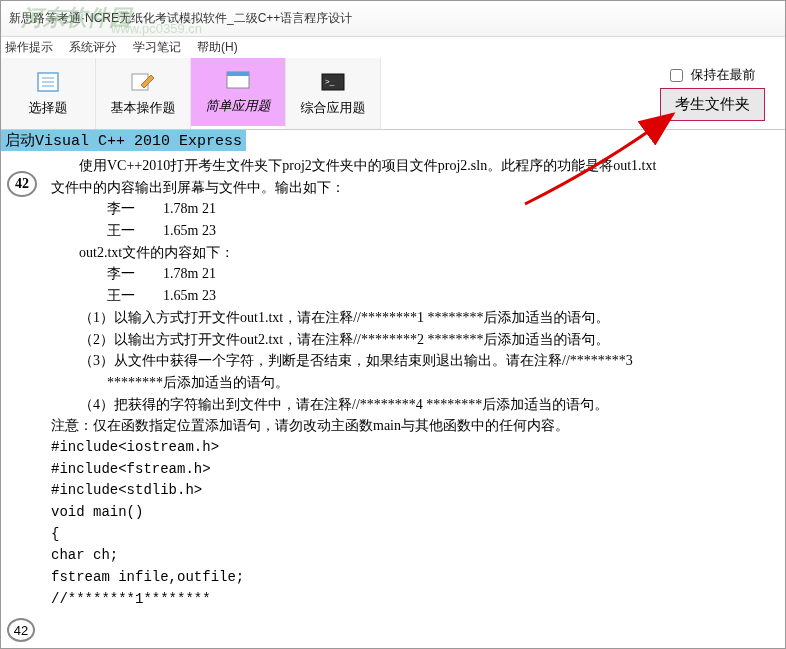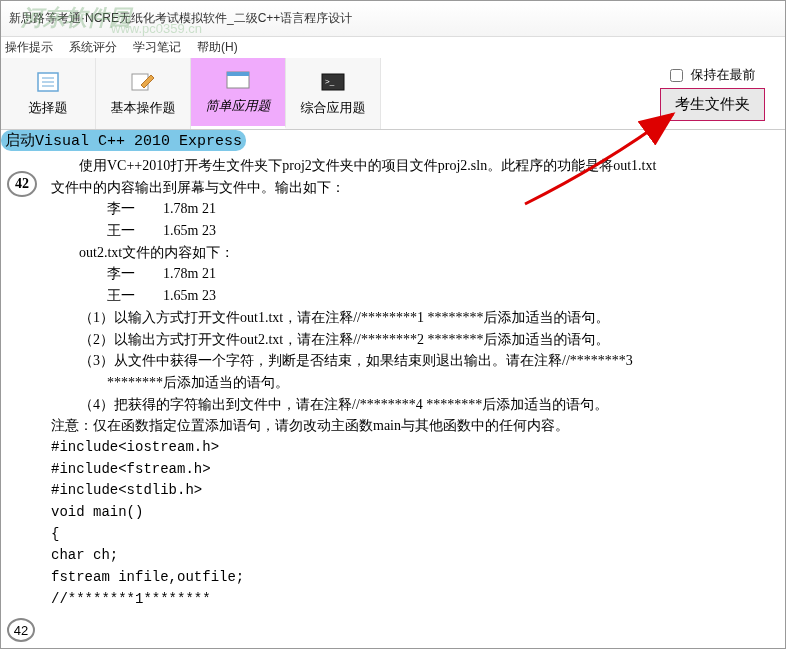--- a/index.html
+++ b/index.html
@@ -11,21 +11,21 @@
 .menubar span { cursor: pointer; }
 .toolbar { display: flex; border-bottom: 1px solid #ccc; background: #fff; height: 72px; }
 .tab { width: 95px; display: flex; flex-direction: column; align-items: center; justify-content: center; gap: 6px; border-right: 1px solid #e5e5e5; cursor: pointer; font-size: 13px; }
 .tab.active { background: #f0abfc; border-bottom: 3px solid #fff; position: relative; font-style: italic; }
 .tab:not(.active) { background: #f7f7f7; }
 .tab-icon { width: 28px; height: 22px; }
 .right-panel { margin-left: auto; display: flex; flex-direction: column; align-items: center; justify-content: center; padding: 4px 20px; gap: 4px; }
 .checkbox-row { display: flex; align-items: center; gap: 8px; font-size: 13px; }
 .exam-btn { background: #e8e8e8; border: 1px solid #be185d; padding: 6px 14px; font-size: 15px; cursor: pointer; }
 .content { position: relative; height: 500px; overflow: hidden; }
-.launch-bar { background: #7ec8e8; color: #000; font-family: "Courier New", monospace; font-size: 15px; padding: 1px 4px; display: inline-block; border-radius: 10px; }
+.launch-bar { background: #7ec8e8; color: #000; font-family: "Courier New", monospace; font-size: 15px; padding: 1px 4px; display: inline-block; }
 .question-body { padding: 4px 10px 4px 50px; font-size: 14px; line-height: 1.55; font-family: SimSun, serif; position: relative; }
 .qnum { position: absolute; left: 6px; top: 20px; width: 30px; height: 26px; border: 2px solid #888; border-radius: 50%; display: flex; align-items: center; justify-content: center; font-weight: bold; font-size: 14px; }
 .code { font-family: "Courier New", monospace; font-size: 14px; }
 .arrow-svg { position: absolute; top: 68px; right: 80px; width: 200px; height: 140px; pointer-events: none; z-index: 50; }
 .footer { position: absolute; bottom: 6px; left: 6px; }
 .footer-num { width: 28px; height: 24px; border: 2px solid #888; border-radius: 50%; display: flex; align-items: center; justify-content: center; font-size: 13px; }
 .indent1 { padding-left: 28px; }
 .indent2 { padding-left: 56px; }
 </style>
 </head>

